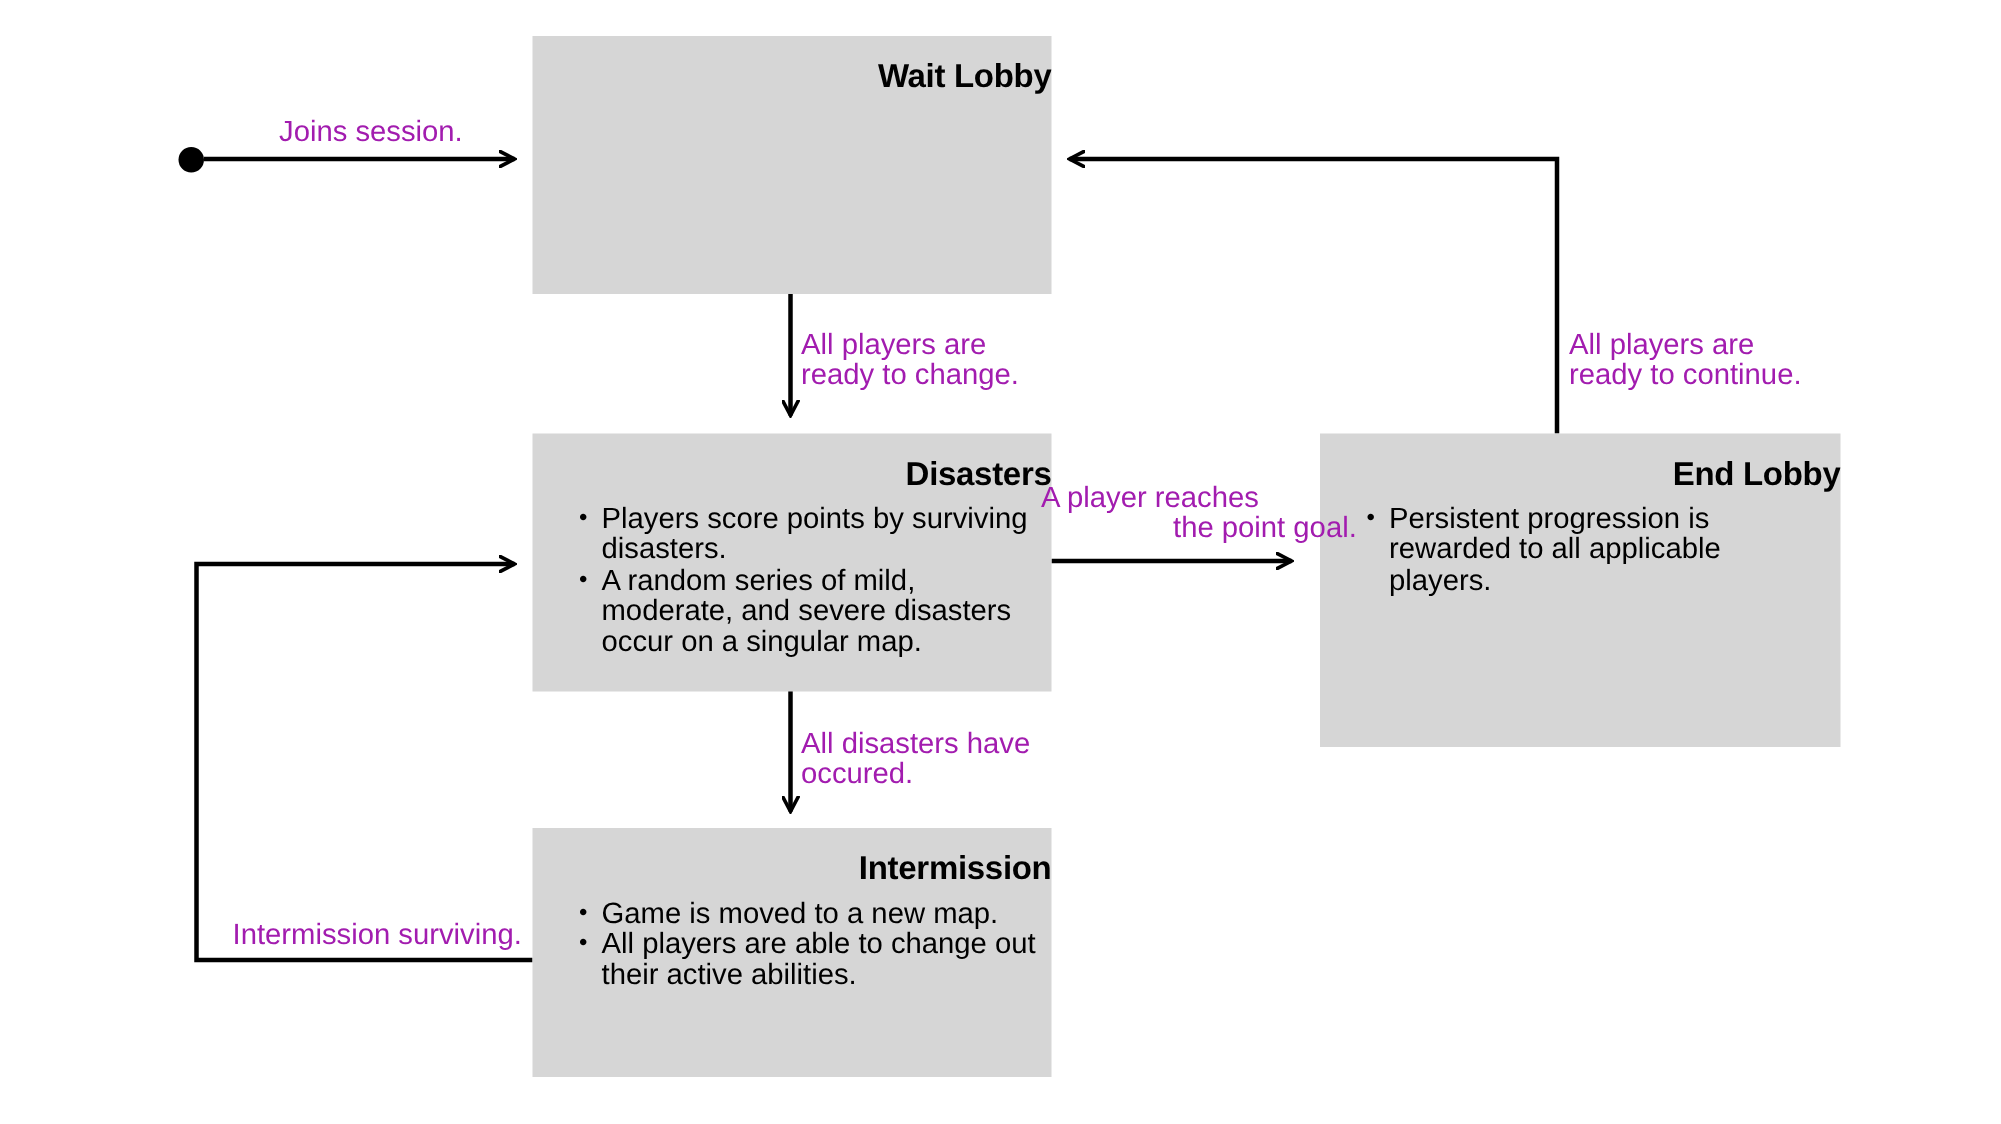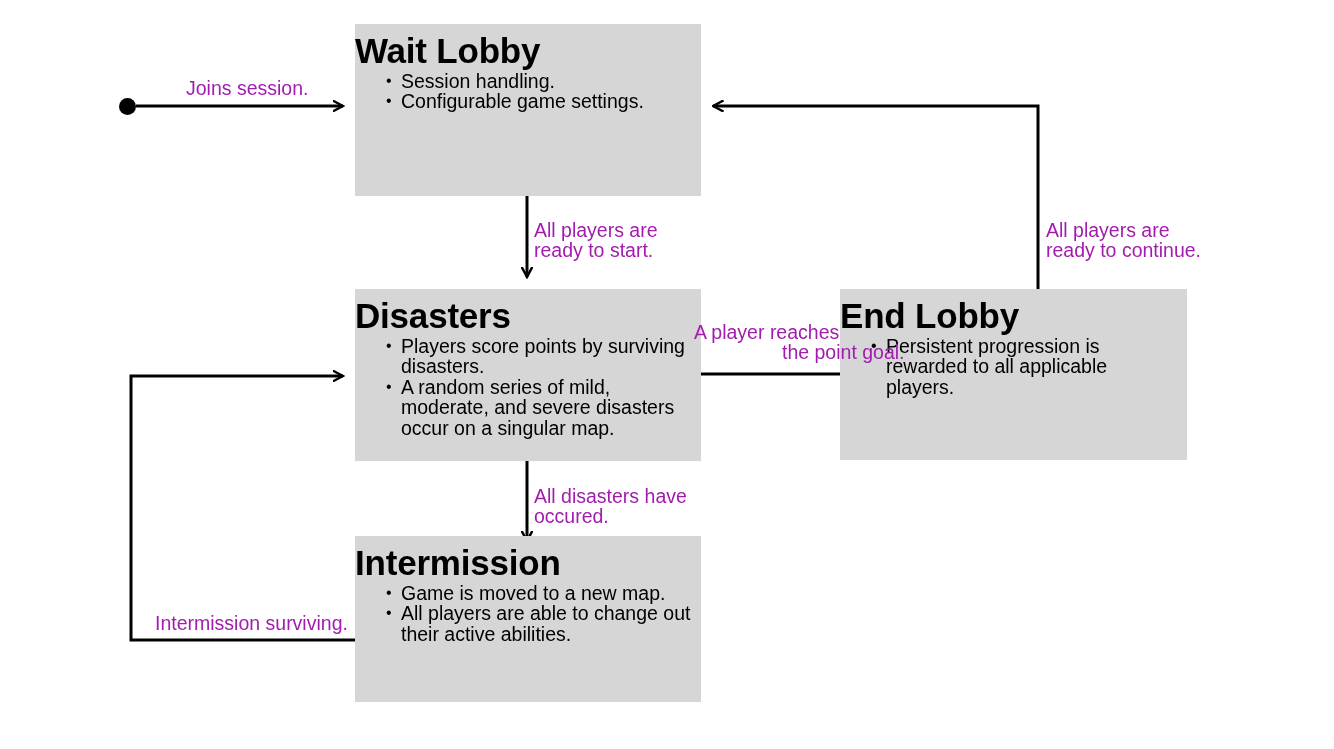--- a/index.html
+++ b/index.html
@@ -36,23 +36,23 @@
   }
 
   
   .node {
     position: absolute;
     background: #d6d6d6;
     box-sizing: border-box;
     overflow: hidden;
   }
   .node-title {
-    text-align: left;
+    text-align: right;
     font-weight: bold;
-    font-size: 35px;
+    font-size: 22px;
     line-height: 32px;
     color: #000000;
     margin: 0;
     padding-top: 11px;
     letter-spacing: -0.2px;
   }
   .node-list {
     margin: 4px 0 0 0;
     padding: 0 10px 0 46px;
     list-style: none;
@@ -121,53 +121,49 @@
 
     <path d="M 1038 289 L 1038 106 L 713 106" fill="none" stroke="#000000" stroke-width="3" stroke-linejoin="miter" marker-end="url(#arrow-left)"></path>
 
     <path d="M 355 640 L 131 640 L 131 376 L 343 376" fill="none" stroke="#000000" stroke-width="3" stroke-linejoin="miter" marker-end="url(#arrow-right)"></path>
   </svg>
 
   <div id="start-node" style="left:119px; top:98px;"></div>
 
   <div class="node" id="node-wait-lobby" style="left:355px; top:24px; width:346px; height:172px;">
     <div class="node-title">Wait Lobby</div>
-    <ul class="node-list">
-      <li>Session handling.</li>
-      <li>Configurable game settings.</li>
-    </ul>
   </div>
 
   <div class="node" id="node-disasters" style="left:355px; top:289px; width:346px; height:172px;">
     <div class="node-title">Disasters</div>
     <ul class="node-list">
       <li>Players score points by surviving disasters.</li>
       <li>A random series of mild, moderate, and severe disasters occur on a singular map.</li>
     </ul>
   </div>
 
-  <div class="node" id="node-intermission" style="left:355px; top:536px; width:346px; height:166px;">
+  <div class="node" id="node-intermission" style="left:355px; top:552px; width:346px; height:166px;">
     <div class="node-title">Intermission</div>
     <ul class="node-list">
       <li>Game is moved to a new map.</li>
       <li>All players are able to change out their active abilities.</li>
     </ul>
   </div>
 
-  <div class="node" id="node-end-lobby" style="left:840px; top:289px; width:347px; height:171px;">
+  <div class="node" id="node-end-lobby" style="left:880px; top:289px; width:347px; height:209px;">
     <div class="node-title">End Lobby</div>
     <ul class="node-list">
       <li>Persistent progression is rewarded to all applicable players.</li>
     </ul>
   </div>
 
   <div class="edge-label" style="left:186px; top:78px;">Joins session.</div>
 
   <div class="edge-label" style="left:534px; top:220px;">All players are</div>
-  <div class="edge-label" style="left:534px; top:240px;">ready to start.</div>
+  <div class="edge-label" style="left:534px; top:240px;">ready to change.</div>
 
   <div class="edge-label" style="left:694px; top:322px;">A player reaches</div>
   <div class="edge-label" style="left:742px; top:342px;margin-left:40px;">the point goal.</div>
 
   <div class="edge-label" style="left:534px; top:486px;">All disasters have</div>
   <div class="edge-label" style="left:534px; top:506px;">occured.</div>
 
   <div class="edge-label" style="left:155px; top:613px;">Intermission surviving.</div>
 
   <div class="edge-label" style="left:1046px; top:220px;">All players are</div>

